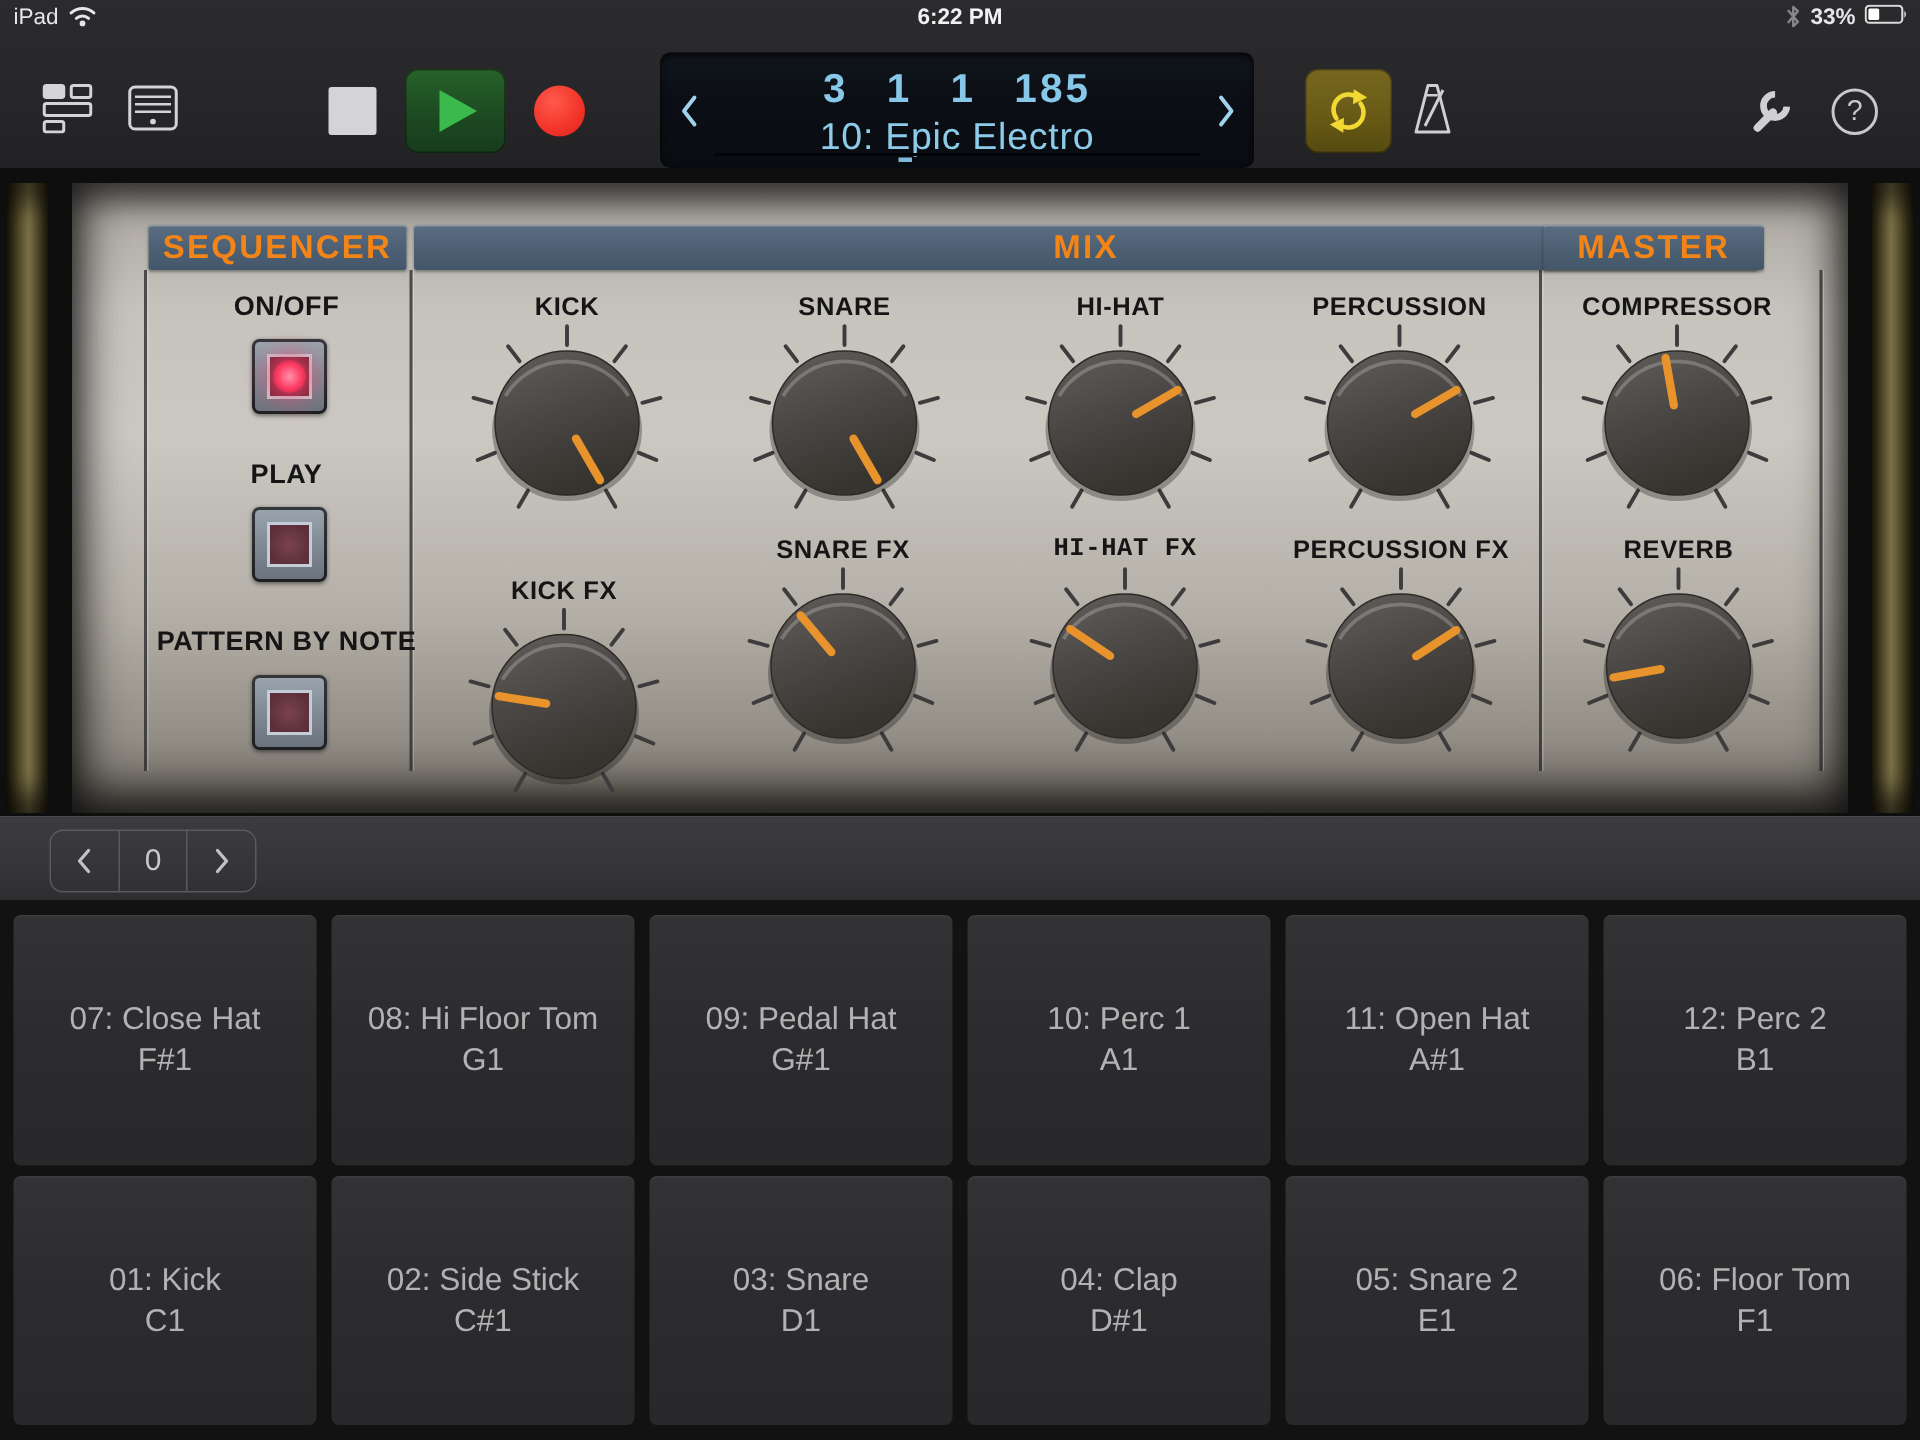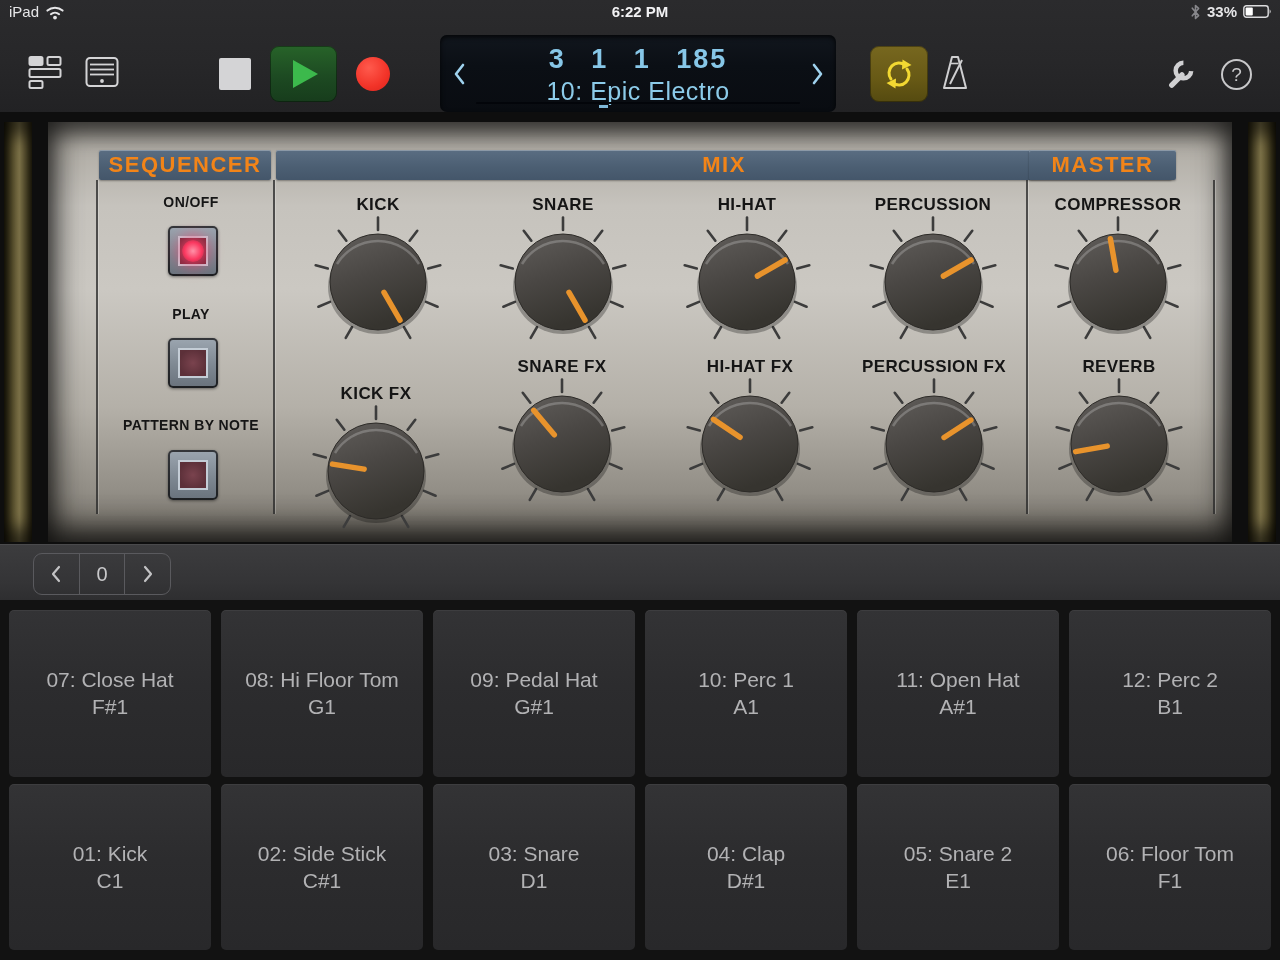--- a/index.html
+++ b/index.html
@@ -3,23 +3,23 @@
 <meta charset="utf-8">
 <style>
   html,body{margin:0;padding:0;background:#000;}
   .stage{position:relative;width:1280px;height:960px;overflow:hidden;background:#131313;
          font-family:"Liberation Sans", sans-serif;-webkit-font-smoothing:antialiased;}
 
   
   .top-chrome{position:absolute;left:0;top:0;width:1280px;height:112px;
     background:linear-gradient(180deg,#2b2b2d 0%,#272729 55%,#222224 100%);}
   .status-bar{position:absolute;left:0;top:3px;width:100%;height:20px;color:#e6e6e8;font-size:15px;}
-  .sb-left{position:absolute;left:9px;top:0;display:flex;align-items:flex-end;gap:6px;}
+  .sb-left{position:absolute;left:9px;top:0;display:flex;align-items:flex-start;gap:6px;}
   .sb-time{position:absolute;left:0;right:0;top:0;text-align:center;font-weight:bold;color:#f2f2f4;}
-  .sb-right{position:absolute;right:8px;top:0;display:flex;align-items:center;gap:6px;}
+  .sb-right{position:absolute;right:8px;top:0;display:flex;gap:6px;}
   .pct{font-weight:bold;}
 
   .tool-icon{position:absolute;display:flex;align-items:center;justify-content:center;}
   .stop-btn{position:absolute;left:219px;top:58px;width:32px;height:32px;background:#d4d4d6;border-radius:2px;}
   .play-btn{position:absolute;left:270px;top:46px;width:67px;height:56px;border-radius:9px;
     background:linear-gradient(180deg,#276329 0%,#1d4a22 55%,#173c1c 100%);
     display:flex;align-items:center;justify-content:center;box-shadow:inset 0 0 0 1px rgba(0,0,0,.4);}
   .rec-btn{position:absolute;left:356px;top:57px;width:34px;height:34px;border-radius:50%;
     background:radial-gradient(circle at 38% 32%,#ff5a4d,#f23328 60%,#d9241c 100%);}
   .loop-btn{position:absolute;left:870px;top:46px;width:58px;height:56px;border-radius:9px;
@@ -54,21 +54,21 @@
     box-shadow:inset 0 14px 20px rgba(0,0,0,.5), inset 0 -16px 26px rgba(0,0,0,.55),
                inset 16px 0 24px rgba(0,0,0,.28), inset -16px 0 24px rgba(0,0,0,.28);}
   .sec-header{position:absolute;top:28px;height:30px;border-radius:2px;
     background:linear-gradient(180deg,#5a6d82 0%,#4c5f73 55%,#44566a 100%);
     box-shadow:inset 0 1px 0 rgba(255,255,255,.3), 0 1px 2px rgba(0,0,0,.35);
     display:flex;align-items:center;justify-content:center;
     color:#f28418;font-size:22px;font-weight:bold;letter-spacing:1.5px;}
   .divider{position:absolute;top:58px;height:334px;width:2px;background:rgba(42,42,42,.78);
     box-shadow:1px 0 0 rgba(255,255,255,.22);}
 
-  .panel-label{position:absolute;text-align:center;color:#151515;font-size:14px;font-weight:bold;letter-spacing:.4px;}
+  .panel-label{position:absolute;text-align:center;color:#151515;font-size:18px;font-weight:bold;letter-spacing:.4px;}
 
   
   .seq-btn{position:absolute;left:120px;width:50px;height:50px;border-radius:5px;
     background:linear-gradient(180deg,#34363a,#1d1f22);padding:2px;box-sizing:border-box;
     box-shadow:0 1px 3px rgba(0,0,0,.45);}
   .seq-bezel{position:absolute;inset:2px;border-radius:3px;
     background:linear-gradient(180deg,#9aa4ae 0%,#7e8892 55%,#6b747e 100%);}
   .seq-inner{position:absolute;inset:8px;border:2px solid #c4cdd6;
     background:radial-gradient(circle,#7a434e 0%,#5c3039 75%);}
   .seq-inner::after{content:"";position:absolute;left:50%;top:50%;width:22px;height:22px;
@@ -388,21 +388,21 @@
                   <line x1="66" y1="1.5" x2="66" y2="14" transform="rotate(112.5 66 66)"></line>
                   <line x1="66" y1="1.5" x2="66" y2="14" transform="rotate(150 66 66)"></line>
                 </g>
     <ellipse cx="66" cy="71" rx="50" ry="47" fill="rgba(0,0,0,0.28)"></ellipse>
     <circle cx="66" cy="66" r="48" fill="url(#knobGrad)" stroke="#2c2a27" stroke-width="1"></circle>
     <path d="M25 48 A48 48 0 0 1 107 48" fill="none" stroke="rgba(255,255,255,0.22)" stroke-width="2.5"></path>
     <line x1="66" y1="22" x2="66" y2="54" stroke="#e8932c" stroke-width="5.5" stroke-linecap="round" transform="rotate(-40 66 66)"></line>
   </svg>
             </div>
         </div>
-        <div class="knob-unit" style="left:627px;top:234px;">
+        <div class="knob-unit" style="left:627px;top:234px;font-family:Liberation Mono, monospace;">
           <div class="knob-label">HI-HAT FX</div>
           <div class="knob">
               <svg width="132" height="132" viewBox="0 0 132 132">
     <g stroke="#3c3c3c" stroke-width="2.6" stroke-linecap="round">
                   <line x1="66" y1="1.5" x2="66" y2="14" transform="rotate(-150 66 66)"></line>
                   <line x1="66" y1="1.5" x2="66" y2="14" transform="rotate(-112.5 66 66)"></line>
                   <line x1="66" y1="1.5" x2="66" y2="14" transform="rotate(-75 66 66)"></line>
                   <line x1="66" y1="1.5" x2="66" y2="14" transform="rotate(-37.5 66 66)"></line>
                   <line x1="66" y1="1.5" x2="66" y2="14" transform="rotate(0 66 66)"></line>
                   <line x1="66" y1="1.5" x2="66" y2="14" transform="rotate(37.5 66 66)"></line>

